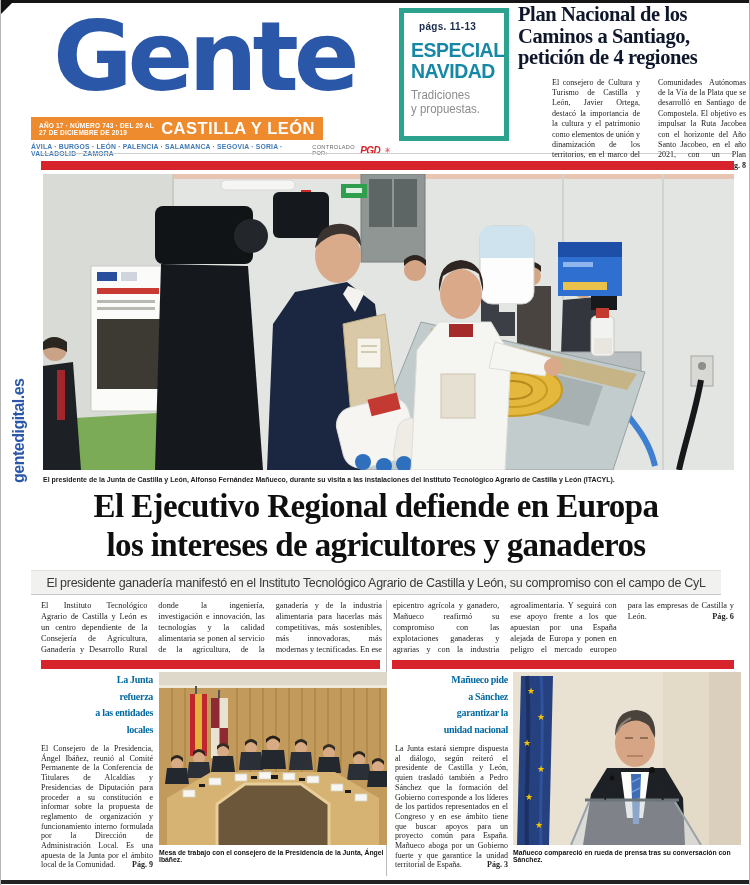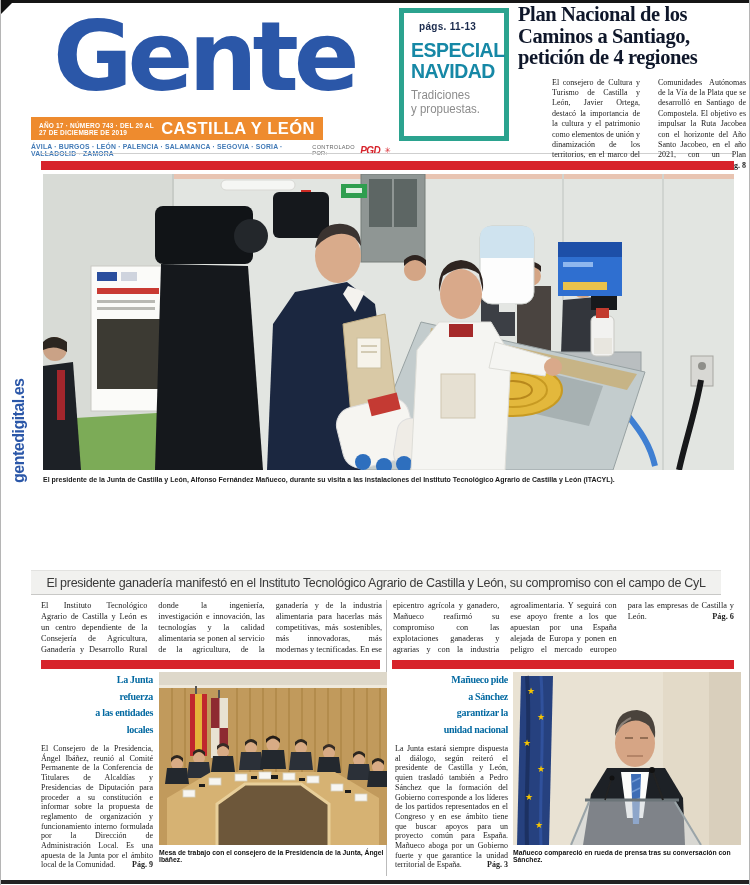--- a/index.html
+++ b/index.html
@@ -231,20 +231,22 @@
       <path d="M396,118 Q394,88 418,86 Q442,88 440,118 L436,100 Q420,88 400,102 Z" fill="#2e2420"></path>
       <rect x="406" y="150" width="24" height="13" fill="#a52a2a"></rect>
       <polygon points="452,168 508,184 502,202 446,194" fill="#f5f5f2" stroke="#ddddd8"></polygon>
       <circle cx="510" cy="193" r="9" fill="#d9a98a"></circle>
       <rect x="398" y="200" width="34" height="44" fill="#e6e0d2" stroke="#cfc6b0"></rect>
     </svg>
   </div>
 
   <div class="main-caption">El presidente de la Junta de Castilla y León, Alfonso Fernández Mañueco, durante su visita a las instalaciones del Instituto Tecnológico Agrario de Castilla y León (ITACYL).</div>
 
+  <div class="lead-headline pre">El Ejecutivo Regional defiende en Europa
+los intereses de agricultores y ganaderos</div>
 
   <div class="subhead">
     <span>El presidente ganadería manifestó en el Instituto Tecnológico Agrario de Castilla y León, su compromiso con el campo de CyL</span>
   </div>
 
   <div class="lead-body">
     <span>El Instituto Tecnológico Agrario de Castilla y León es un centro dependiente de la Consejería de Agricultura, Ganadería y Desarrollo Rural donde la ingeniería, investigación e innovación, las tecnologías y la calidad alimentaria se ponen al servicio de la agricultura, de la ganadería y de la industria alimentaria para hacerlas más competitivas, más sostenibles, más innovadoras, más modernas y tecnificadas. En ese epicentro agrícola y ganadero, Mañueco reafirmó su compromiso con las explotaciones ganaderas y agrarias y con la industria agroalimentaria. Y seguirá con ese apoyo frente a los que apuestan por una España alejada de Europa y ponen en peligro el mercado europeo para las empresas de Castilla y León.</span>
     <span class="pagref">Pág. 6</span>
   </div>
 

